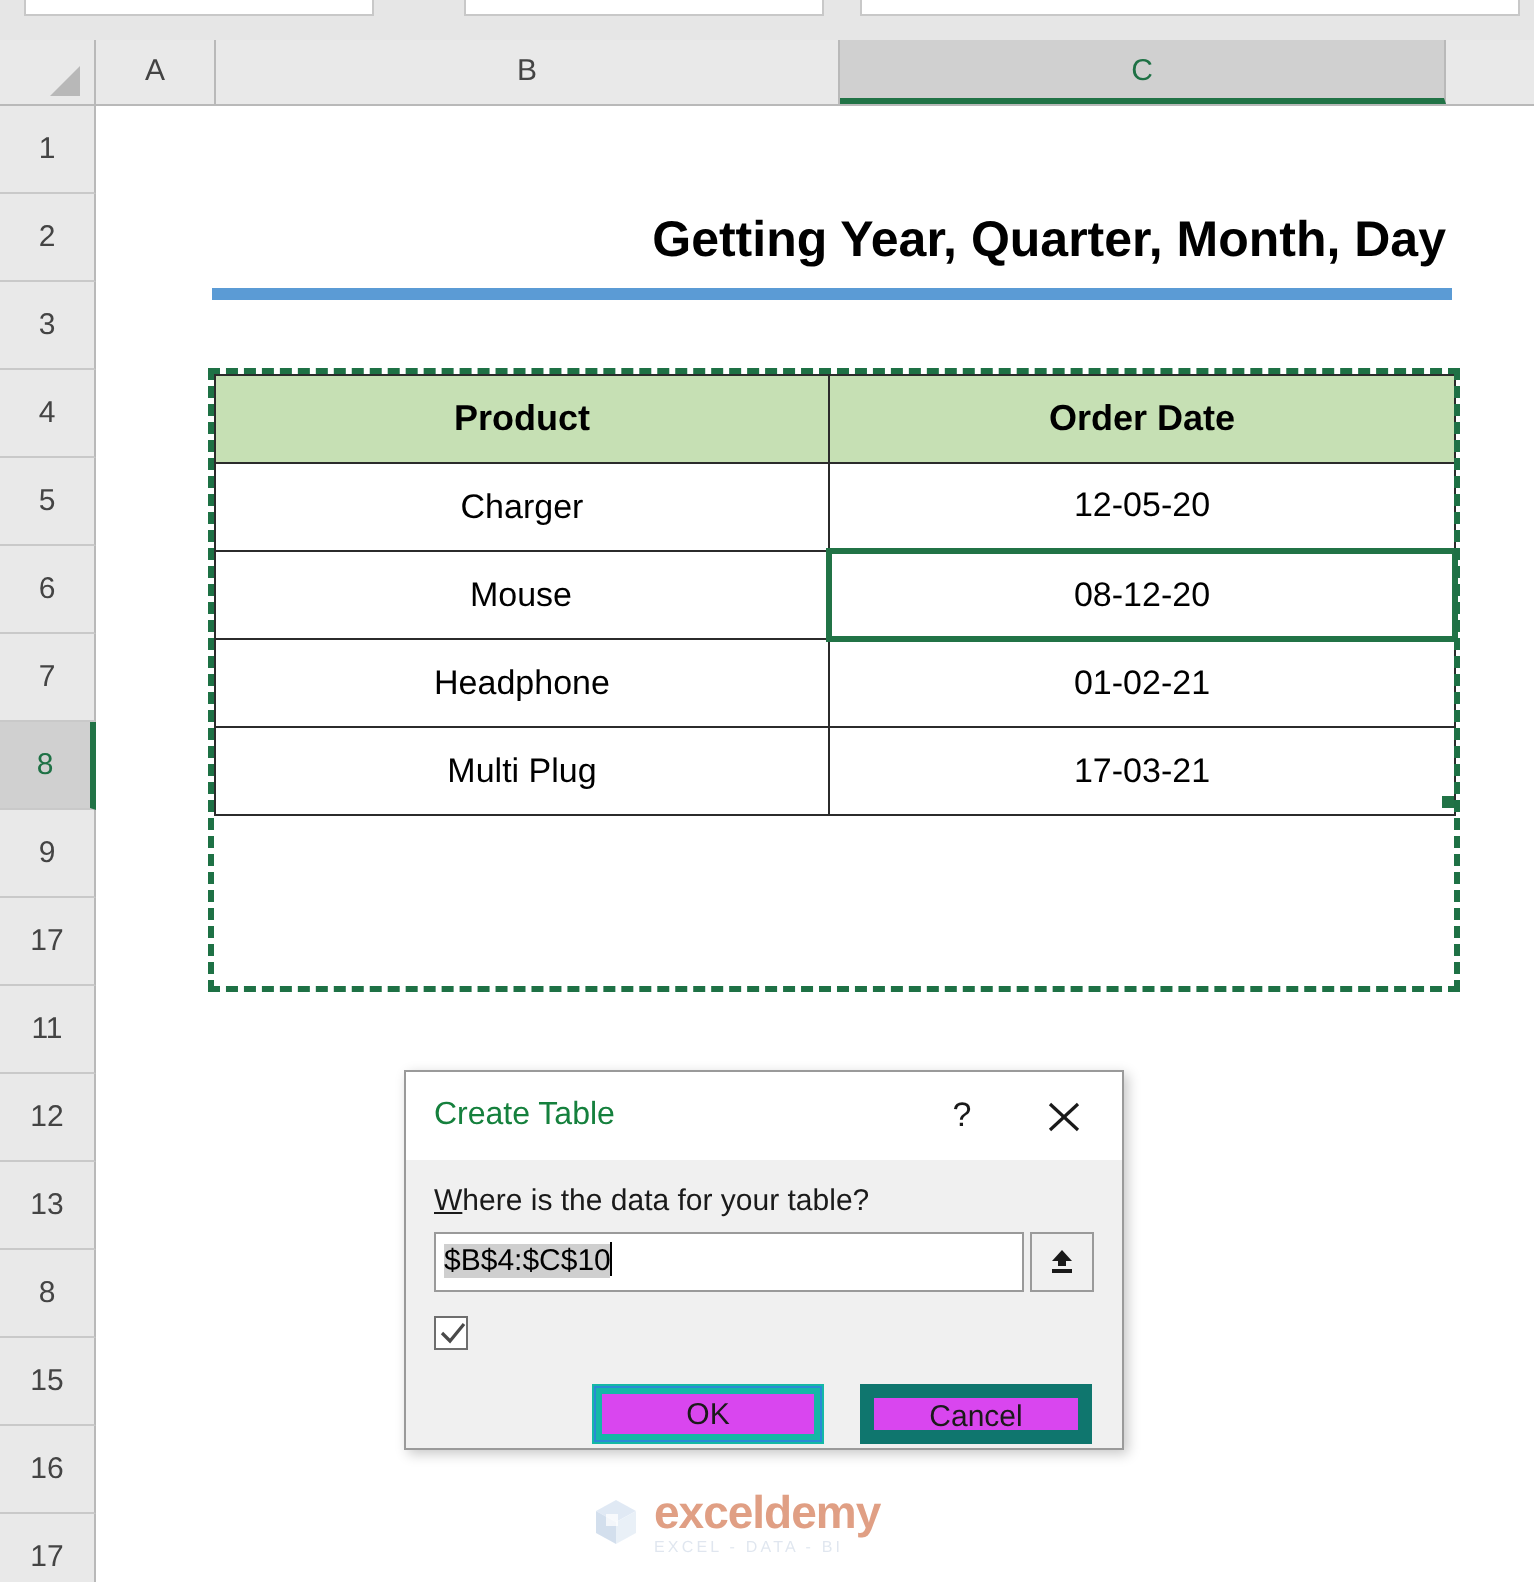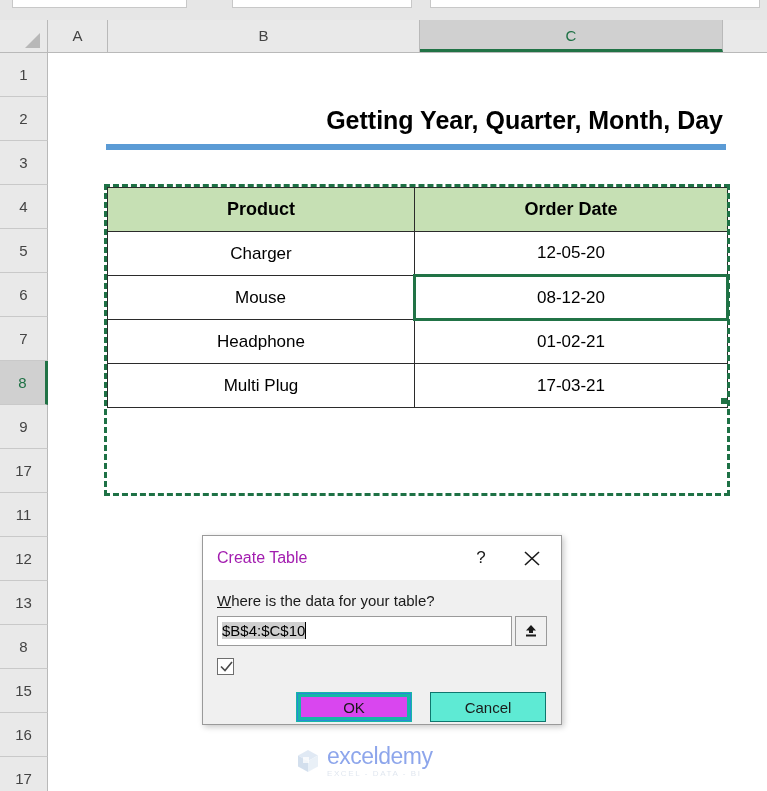--- a/index.html
+++ b/index.html
@@ -198,22 +198,22 @@
     gap: 6px;
     opacity: 0.5;
   }
   #watermark-logo {
     width: 26px; height: 26px;
     flex: 0 0 26px;
   }
   #watermark-text-wrap { line-height: 1; }
   #watermark-name {
     font-size: 23px;
-    font-weight: normal;
-    color: #1d4ed8;
+    font-weight: bold;
+    color: #c2410c;
     letter-spacing: -0.5px;
   }
   #watermark-tag {
     font-size: 8px;
     color: #c2cfe0;
     letter-spacing: 1.6px;
     margin-top: 2px;
   }
 
   
@@ -229,21 +229,21 @@
   }
   #dialog-title-bar {
     position: relative;
     height: 44px;
     background: #ffffff;
     display: flex;
     align-items: center;
   }
   #dialog-title {
     font-size: 16px;
-    color: #a21caf;
+    color: #15803d;
     margin-left: 14px;
   }
   #dialog-help-button {
     position: absolute;
     right: 68px; top: 10px;
     width: 24px; height: 24px;
     line-height: 24px;
     text-align: center;
     font-size: 17px;
     color: #1a1a1a;
@@ -353,22 +353,22 @@
     cursor: pointer;
     box-sizing: border-box;
   }
   #ok-button {
     background: #d946ef;
     border: 5px solid #14b8a6;
     outline: 1px solid #2a8ad4;
     outline-offset: -2px;
   }
   #cancel-button {
-    background: #5eead4;
-    border: 1px solid #0f766e;
+    background: #d946ef;
+    border: 7px solid #0f766e;
   }
 </style>
 </head>
 <body>
 
 <div id="ribbon-strip">
   <div class="ribbon-box" id="ribbon-box-1"></div>
   <div class="ribbon-box" id="ribbon-box-2"></div>
   <div class="ribbon-box" id="ribbon-box-3"></div>
 </div>

